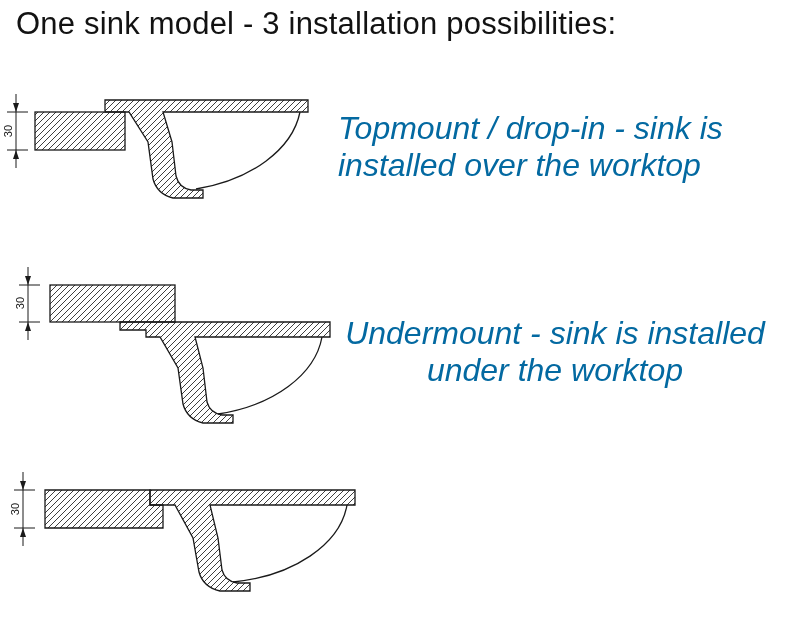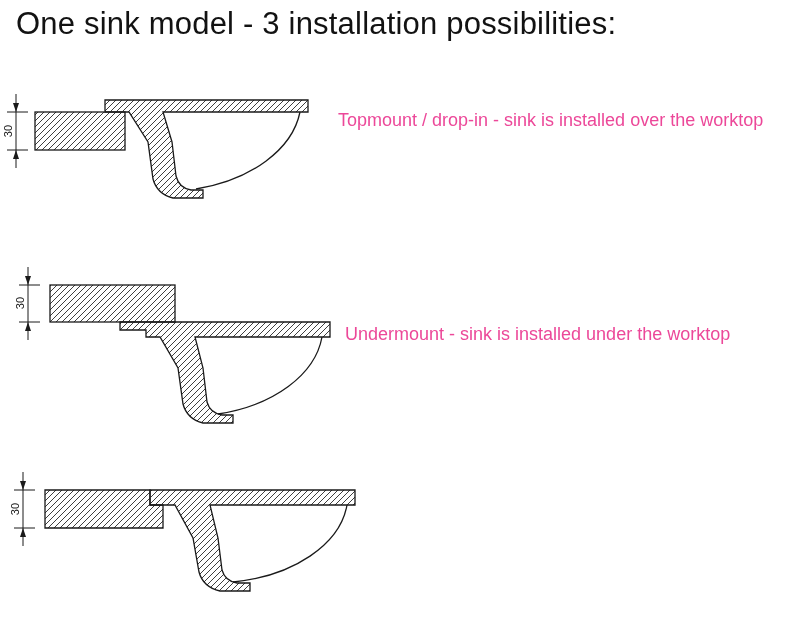--- a/index.html
+++ b/index.html
@@ -14,24 +14,24 @@
     position:absolute;left:16px;top:6px;
     font-size:31px;color:#121212;letter-spacing:0.2px;
     white-space:nowrap;
   }
   .drawing{position:absolute;left:0;}
   #drawing-topmount{top:85px;}
   #drawing-undermount{top:262px;}
   #drawing-flushmount{top:468px;}
   .caption{
     position:absolute;
-    font-size:18px;color:#ec4899;line-height:1.16;
+    font-size:32px;color:#0369a1;line-height:1.16;font-style:italic;
   }
   #caption-topmount{left:338px;top:110px;width:440px;}
-  #caption-undermount{left:345px;top:324px;width:420px;}
+  #caption-undermount{left:345px;top:315px;width:420px;text-align:center;}
   #caption-flushmount{left:366px;top:478px;width:420px;}
   .outline{fill:none;stroke:#1a1a1a;stroke-width:1.3;}
   .hatched{stroke:#1a1a1a;stroke-width:1.3;}
   .dimline{stroke:#1a1a1a;stroke-width:1;}
   .dimtext{font-family:"Liberation Sans",sans-serif;font-size:11px;fill:#1a1a1a;}
 </style>
 </head>
 <body>
 
 <div class="page">

